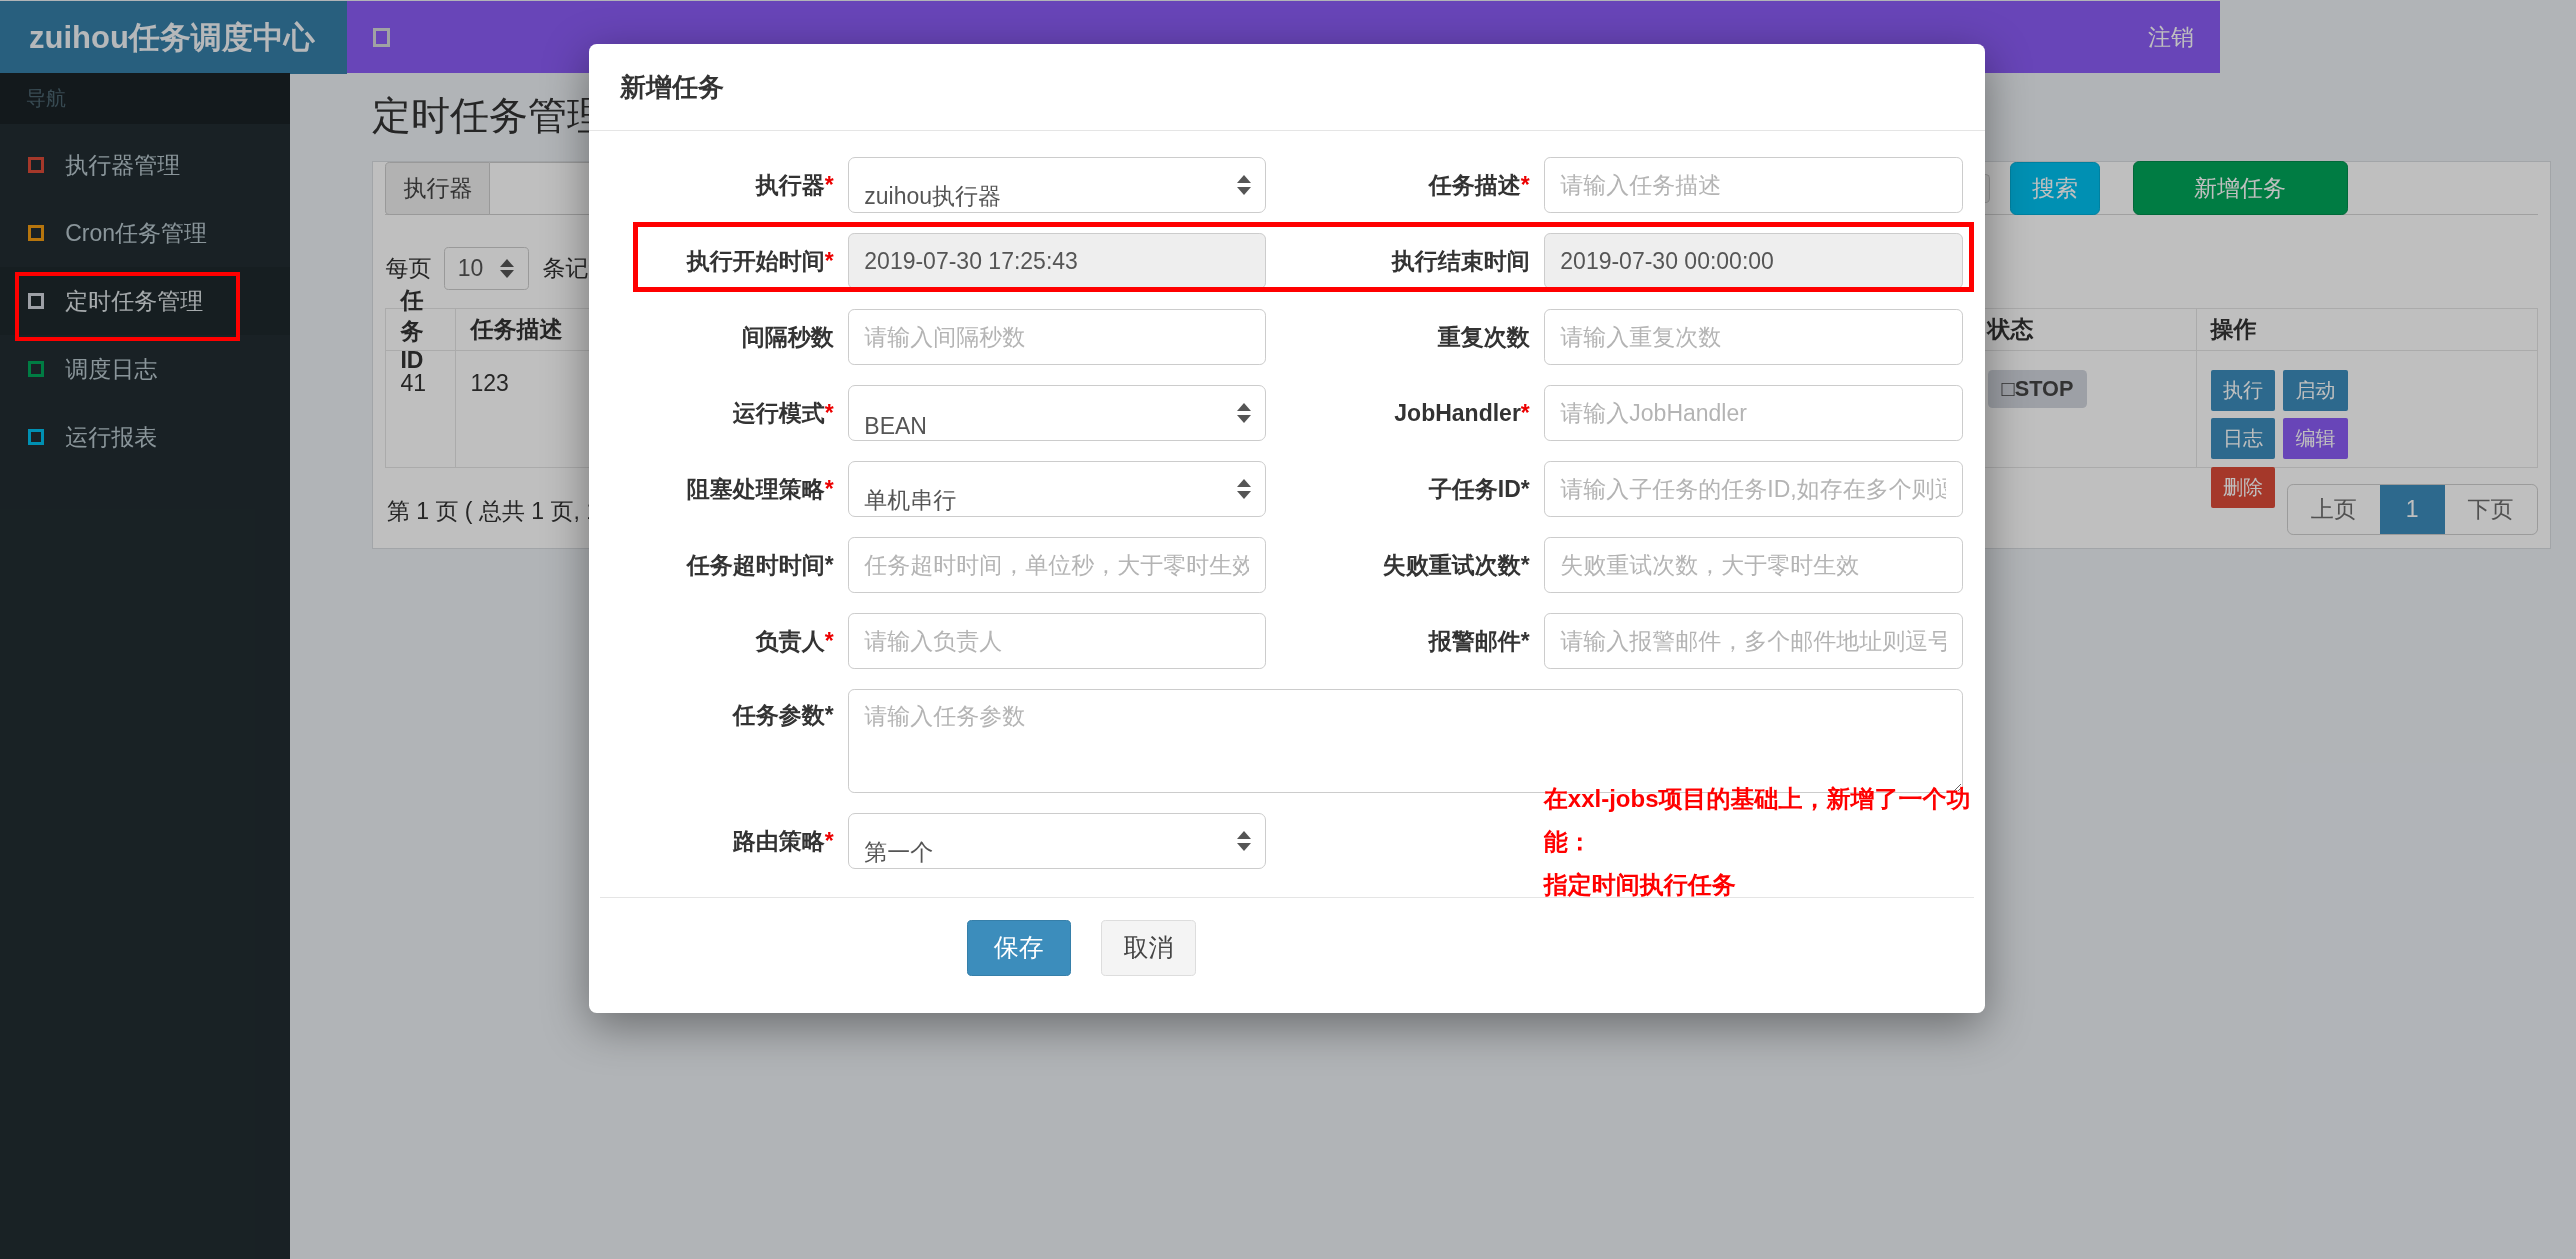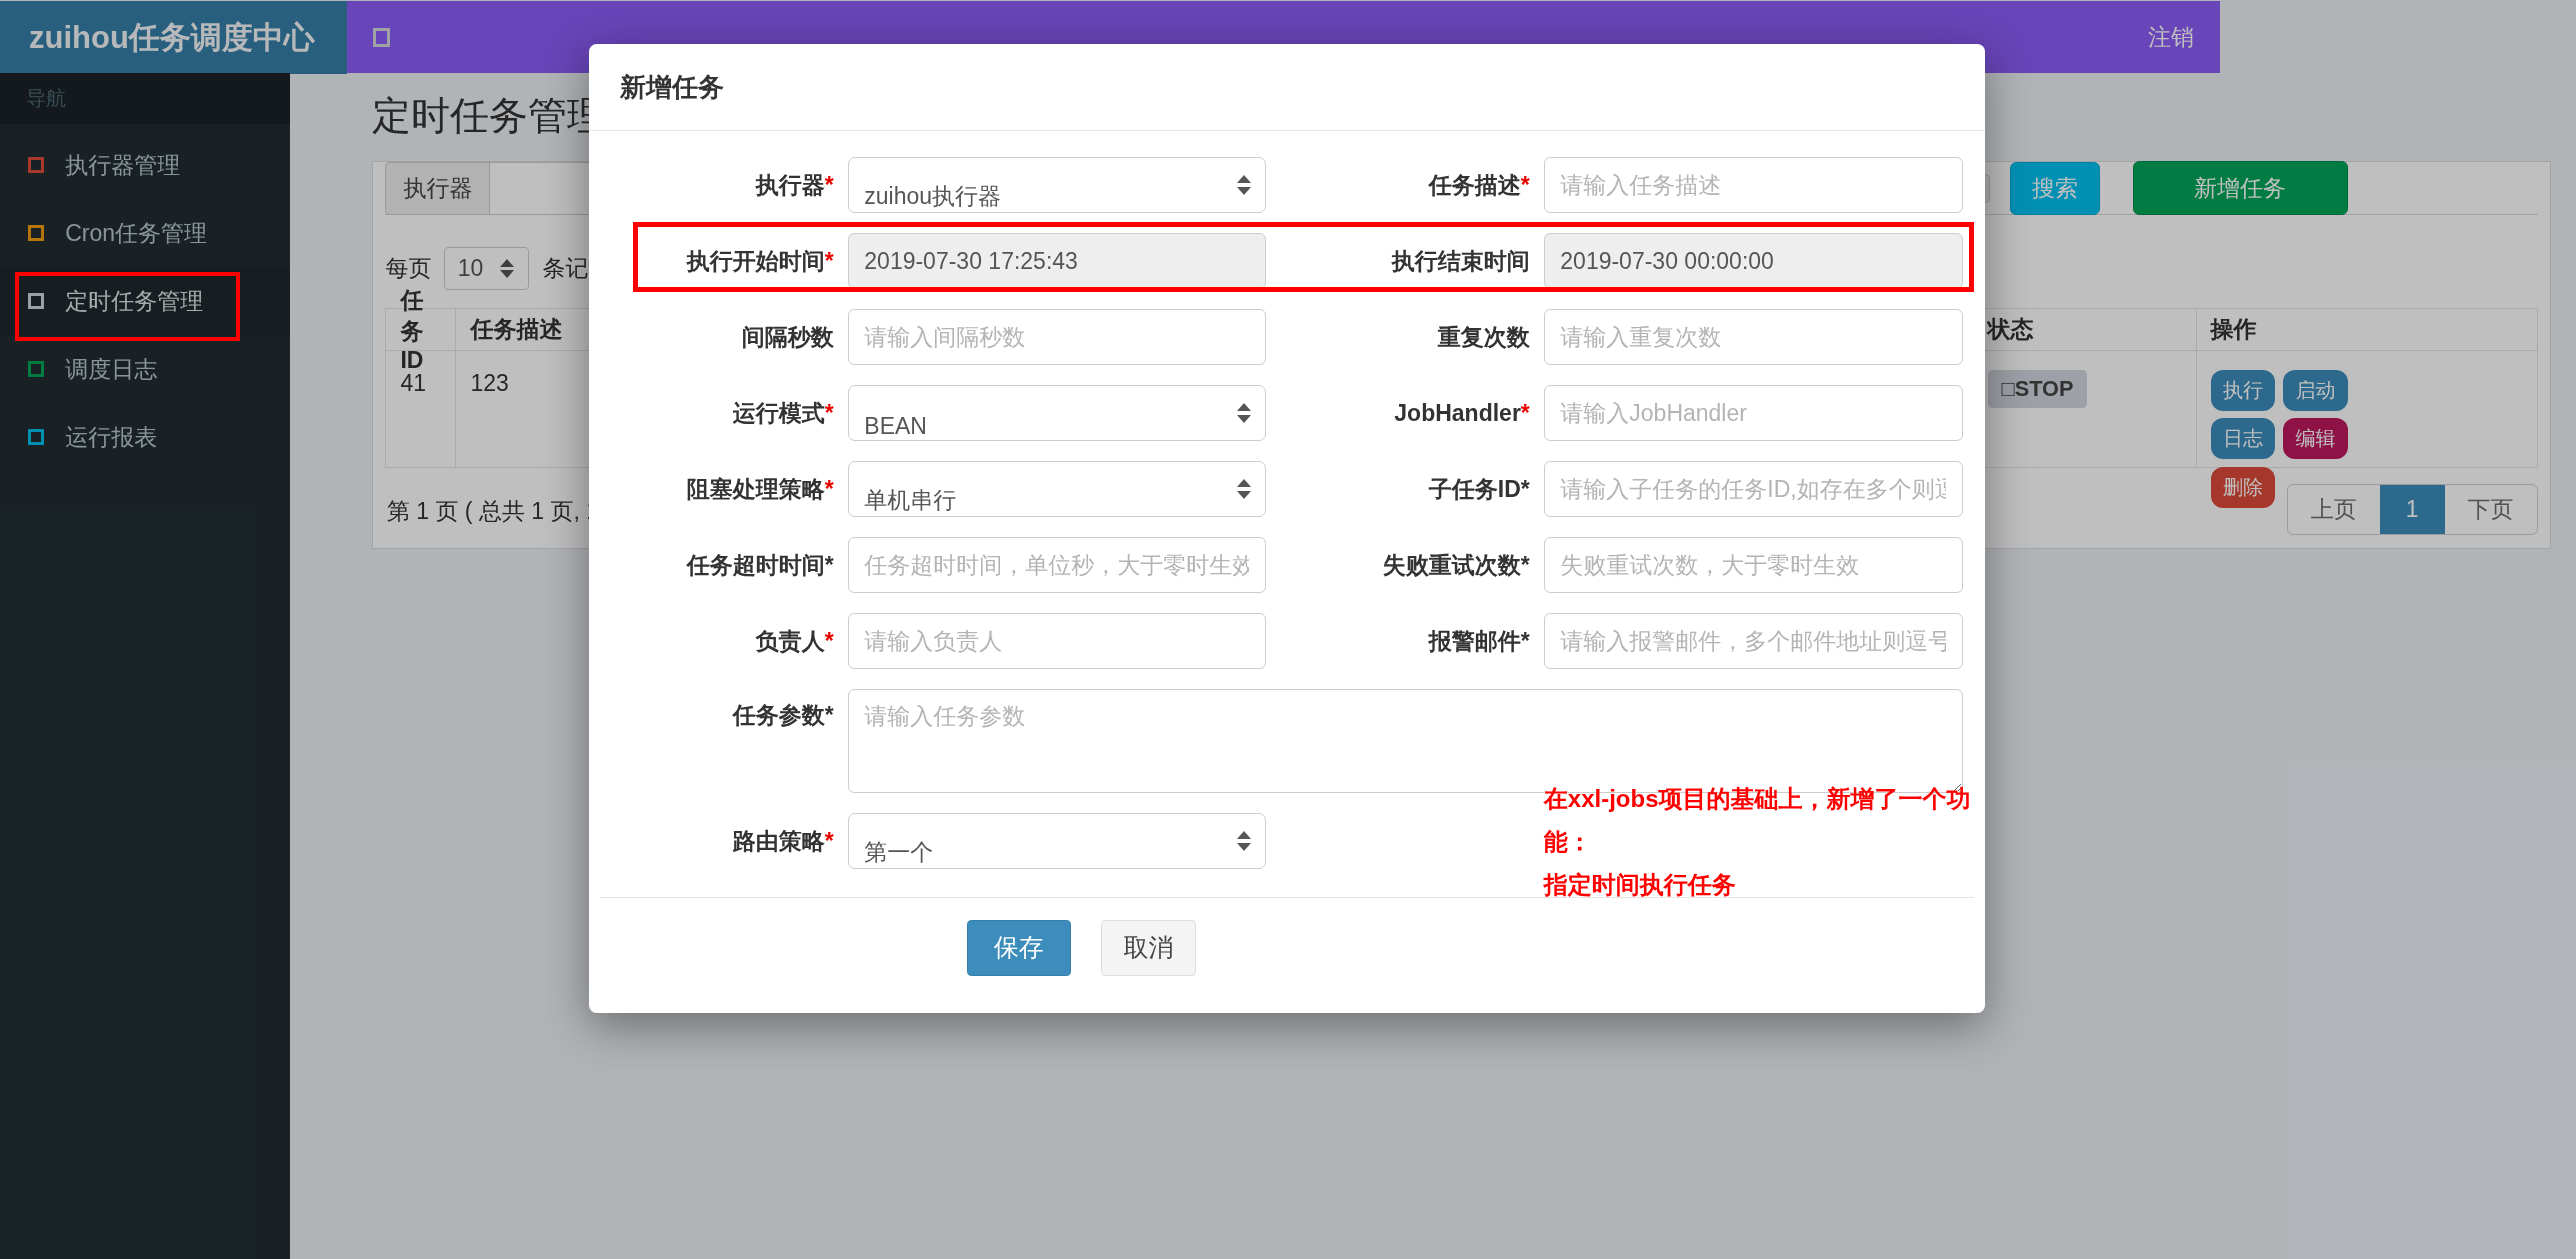--- a/index.html
+++ b/index.html
@@ -46,21 +46,21 @@
   .caret2 .dn { width:0; height:0; border-left:7px solid transparent; border-right:7px solid transparent; border-top:8.5px solid #555; margin-top:3.9px; }
 
   
   .grid-table { margin-top:17px; display:grid; grid-template-columns:71px 1fr 223px 341px; border-top:0.8px solid #e4e4e4; }
   .cell { border-bottom:0.8px solid #e4e4e4; border-right:0.8px solid #e4e4e4; padding:7.7px 14px; }
   .cell:first-child, .cell.c1 { border-left:0.8px solid #e4e4e4; }
   .th { font-weight:700; display:flex; align-items:center; height:42px; }
   .td { padding-top:18.6px; height:117px; }
   .badge-stop { display:inline-block; background:#d2d6de; color:#444; font-weight:700; font-size:21.7px; padding:6.2px 14px; border-radius:4.6px; }
   .actions { display:flex; flex-wrap:wrap; width:201px; gap:7.7px; }
-  .mini-btn { color:#fff; font-size:20px; padding:7px 12.4px; border-radius:12px; border:none; cursor:pointer; font-family:inherit; }
+  .mini-btn { color:#fff; font-size:20px; padding:7px 12.4px; border-radius:2px; border:none; cursor:pointer; font-family:inherit; }
 
   .footer-row { position:relative; height:80px; }
   .pg-summary { position:absolute; left:1.5px; top:28px; color:#333; }
   .pagination { position:absolute; right:0px; top:16.2px; display:flex; border:0.8px solid #cfcfcf; border-radius:6.2px; overflow:hidden; height:51px; background:#fff; }
   .page-btn { display:flex; align-items:center; justify-content:center; padding:0 23px; color:#6d6d6d; cursor:pointer; font-size:23px; }
   .page-btn.active { background:#3c8dbc; color:#fff; padding:0 26px; }
 
   
   .backdrop { position:absolute; inset:0; background:rgba(0,0,0,0.25); z-index:40; }
   .modal { position:absolute; left:589px; top:44px; width:1396px; height:969px; background:#fff; border-radius:7.7px; box-shadow:0 12.4px 46px rgba(0,0,0,.4); z-index:50; }
@@ -167,21 +167,21 @@
       <div class="cell td c1">41</div>
       <div class="cell td">123</div>
       <div class="cell td">
         <span class="badge-stop">□STOP</span>
       </div>
       <div class="cell td">
         <div class="actions">
           <button class="mini-btn" style="background-color: rgb(60, 141, 188);">执行</button>
           <button class="mini-btn" style="background-color: rgb(60, 141, 188);">启动</button>
           <button class="mini-btn" style="background-color: rgb(60, 141, 188);">日志</button>
-          <button class="mini-btn" style="background-color: #be185d;">编辑</button>
+          <button class="mini-btn" style="background-color: #8b5cf6;">编辑</button>
           <button class="mini-btn" style="background-color: rgb(221, 75, 57);">删除</button>
         </div>
       </div>
     </div>
 
     <div class="footer-row">
       <span class="pg-summary">第 1 页 ( 总共 1 页, 1 条记录 )</span>
       <div class="pagination">
         <span class="page-btn">上页</span>
         <span class="page-btn active">1</span>

